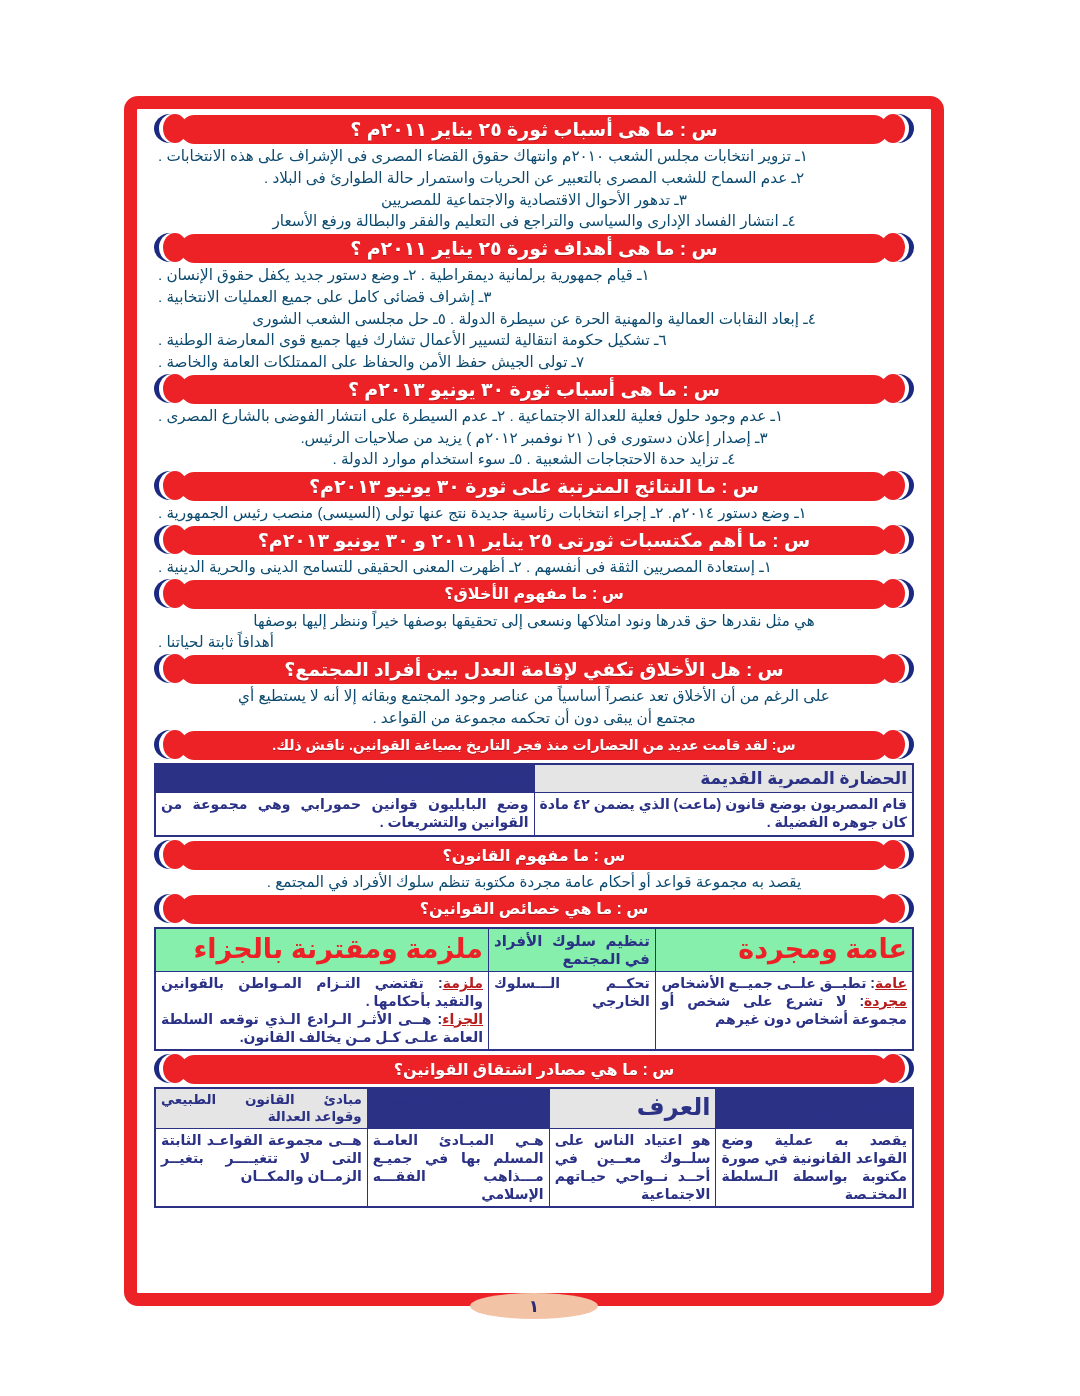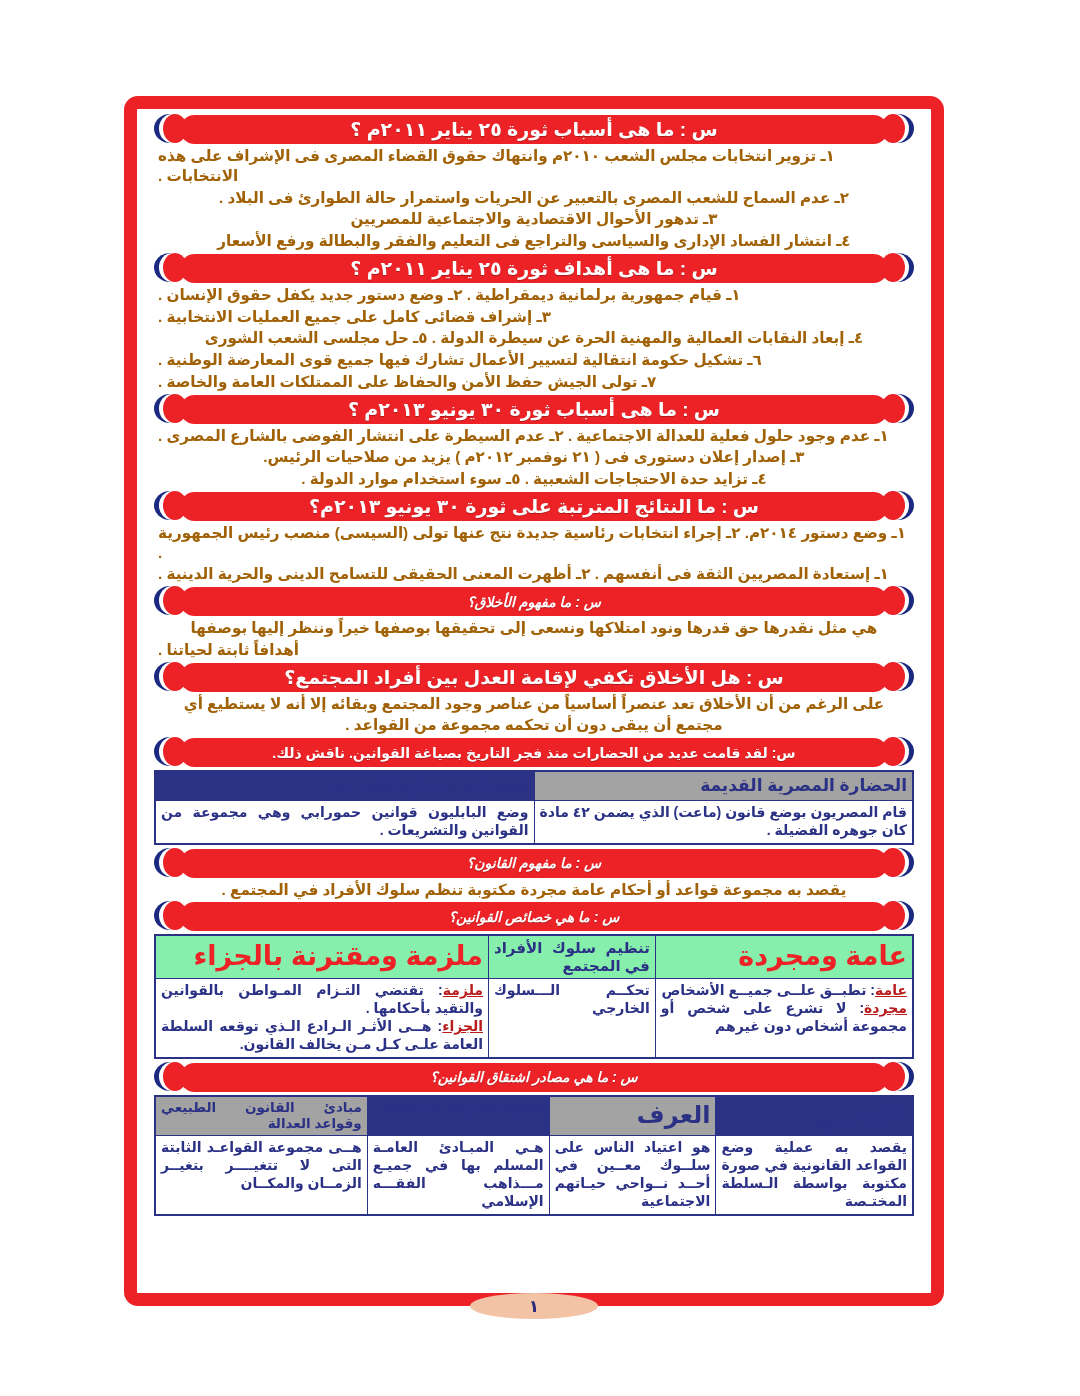--- a/index.html
+++ b/index.html
@@ -44,45 +44,45 @@
   .cap.right i.c2{right:5px;width:26px;background:#ffffff;}
   .cap.right i.c3{right:9px;width:24px;background:#ec2227;}
   .cap.left i.c1{left:0;width:32px;background:#1b2a80;}
   .cap.left i.c2{left:5px;width:26px;background:#ffffff;}
   .cap.left i.c3{left:9px;width:24px;background:#ec2227;}
   .banner .btxt{
     position:relative;z-index:4;color:#ffffff;font-weight:bold;
     font-size:19px;line-height:1;white-space:nowrap;
     text-shadow:0 1px 0 rgba(0,0,0,.25);
   }
-  .banner.wide .btxt{letter-spacing:5px;font-size:14px;font-style:italic;}
+  .banner.wide .btxt{letter-spacing:5px;font-size:16px;}
   .banner.xsmall .btxt{font-size:14px;}
   
   .ans{
-    color:#a16207;font-weight:bold;font-size:15.2px;line-height:1.3;
+    color:#0c4a6e;font-weight:normal;font-size:15.2px;line-height:1.3;
     margin:1px 0 2px 0;padding:0 4px;text-align:right;
   }
   .ans.center{text-align:center;}
   .ans.just{text-align:justify;text-align-last:center;}
   .ans.l{text-align:left;}
   
   table.t{
     width:100%;border-collapse:collapse;margin:2px 0 3px 0;
     table-layout:fixed;border:2px solid #2b3185;
   }
   table.t td{
     border:1.6px solid #2b3185;padding:3px 5px;vertical-align:top;
     color:#2b3185;font-weight:bold;font-size:14px;line-height:1.28;
     text-align:justify;text-align-last:right;
   }
   td.hd{
     text-align:center;text-align-last:center;color:#ffffff;
     font-weight:bold;padding:2px 4px;vertical-align:middle;
   }
-  td.hd.red{background:#a3a3a3;}
+  td.hd.red{background:#e5e5e5;}
   td.hd.blue{background:#2b3185;}
   td.hd.big{font-size:24px;}
   td.hd.med{font-size:17px;}
   td.hd.sm{font-size:13.5px;line-height:1.2;}
   td.hd.plain{background:#86efac;color:#ec2227;}
   td.hd.plain.big{font-size:27px;}
   td.hd.plain.sm{font-size:15px;color:#2b3185;line-height:1.2;}
   td.body{font-size:13.6px;}
   .term{color:#b91c1c;text-decoration:underline;font-weight:bold;}
   
@@ -166,20 +166,34 @@
           </div>
         <div class="cap left">
             <i class="c1"></i>
             <i class="c2"></i>
             <i class="c3"></i>
           </div>
         <span class="btxt">س : ما النتائج المترتبة على ثورة ٣٠ يونيو ٢٠١٣م؟</span>
       </div>
       <div class="ans l">١ـ وضع دستور ٢٠١٤م.   ٢ـ إجراء انتخابات رئاسية جديدة نتج عنها تولى (السيسى) منصب رئيس الجمهورية .</div>
 
+      <div class="banner">
+        <div class="pill"></div>
+        <div class="cap right">
+            <i class="c1"></i>
+            <i class="c2"></i>
+            <i class="c3"></i>
+          </div>
+        <div class="cap left">
+            <i class="c1"></i>
+            <i class="c2"></i>
+            <i class="c3"></i>
+          </div>
+        <span class="btxt">س : ما أهم مكتسبات ثورتى ٢٥ يناير ٢٠١١ و ٣٠ يونيو ٢٠١٣م؟</span>
+      </div>
       <div class="ans l">١ـ إستعادة المصريين الثقة فى أنفسهم .    ٢ـ أظهرت المعنى الحقيقى للتسامح الدينى والحرية الدينية .</div>
 
       <div class="banner wide">
         <div class="pill"></div>
         <div class="cap right">
             <i class="c1"></i>
             <i class="c2"></i>
             <i class="c3"></i>
           </div>
         <div class="cap left">

